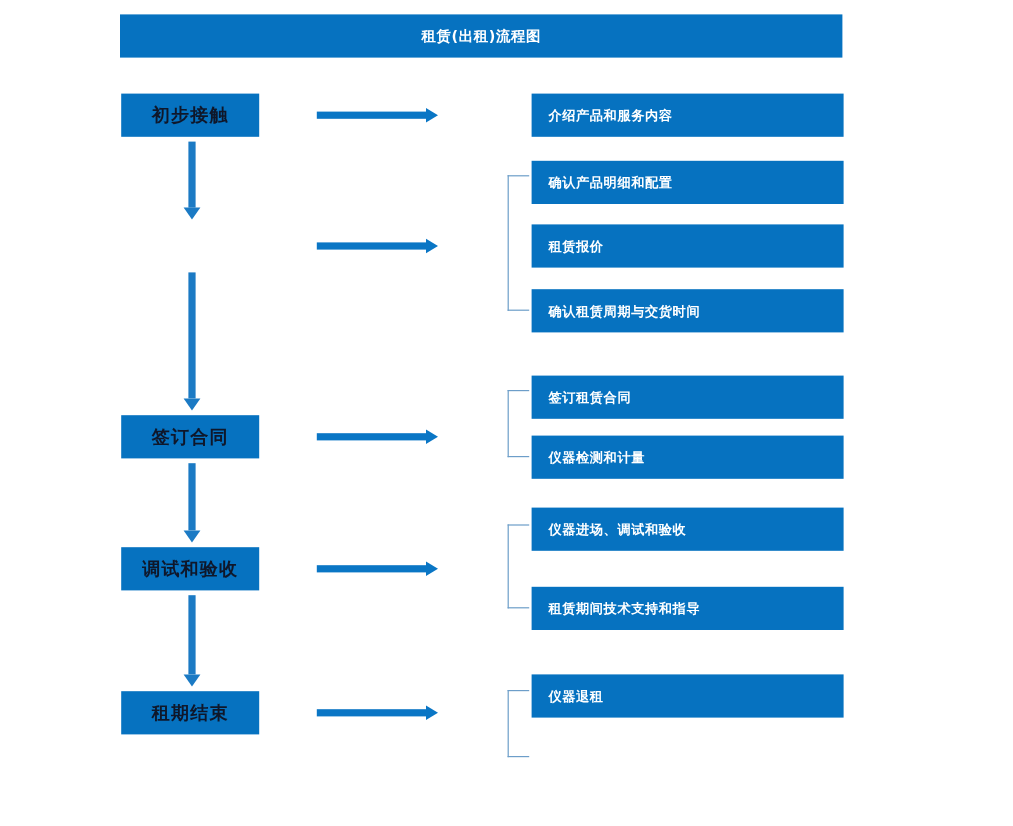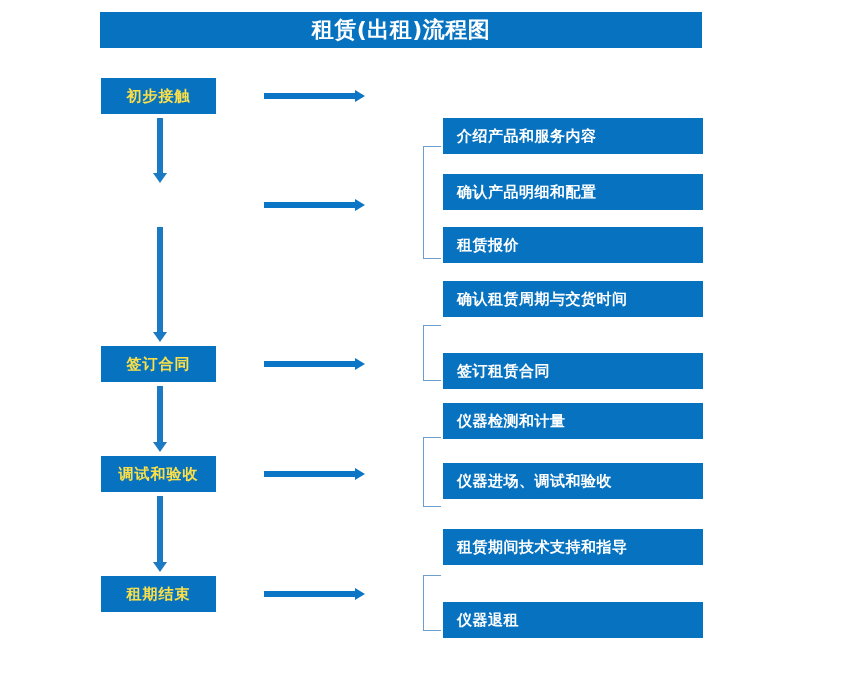--- a/index.html
+++ b/index.html
@@ -20,60 +20,59 @@
 
   
   .title-bar {
     position: absolute;
     left: 100px;
     top: 12px;
     width: 602px;
     height: 36px;
     background: #0672c0;
     color: #ffffff;
-    font-size: 22px;
+    font-size: 12px;
     font-weight: bold;
     display: flex;
     align-items: center;
     justify-content: center;
     letter-spacing: 0.5px;
   }
 
   
   .stage-box {
     position: absolute;
     left: 101px;
     width: 115px;
     height: 36px;
     background: #0672c0;
-    color: #fde047;
+    color: #0f172a;
     font-size: 15px;
     font-weight: bold;
     display: flex;
     align-items: center;
     justify-content: center;
     letter-spacing: 1px;
   }
 
   
   .task-box {
     position: absolute;
     left: 443px;
     width: 260px;
     height: 36px;
     background: #0672c0;
     color: #ffffff;
-    font-size: 15px;
+    font-size: 11px;
     font-weight: bold;
     display: flex;
     align-items: center;
     padding-left: 14px;
     box-sizing: border-box;
     letter-spacing: 0.5px;
-    margin-top: 40px;
   }
 
   
   .v-arrow {
     position: absolute;
     left: 153px;
     width: 14px;
   }
   .v-arrow .shaft {
     position: absolute;

